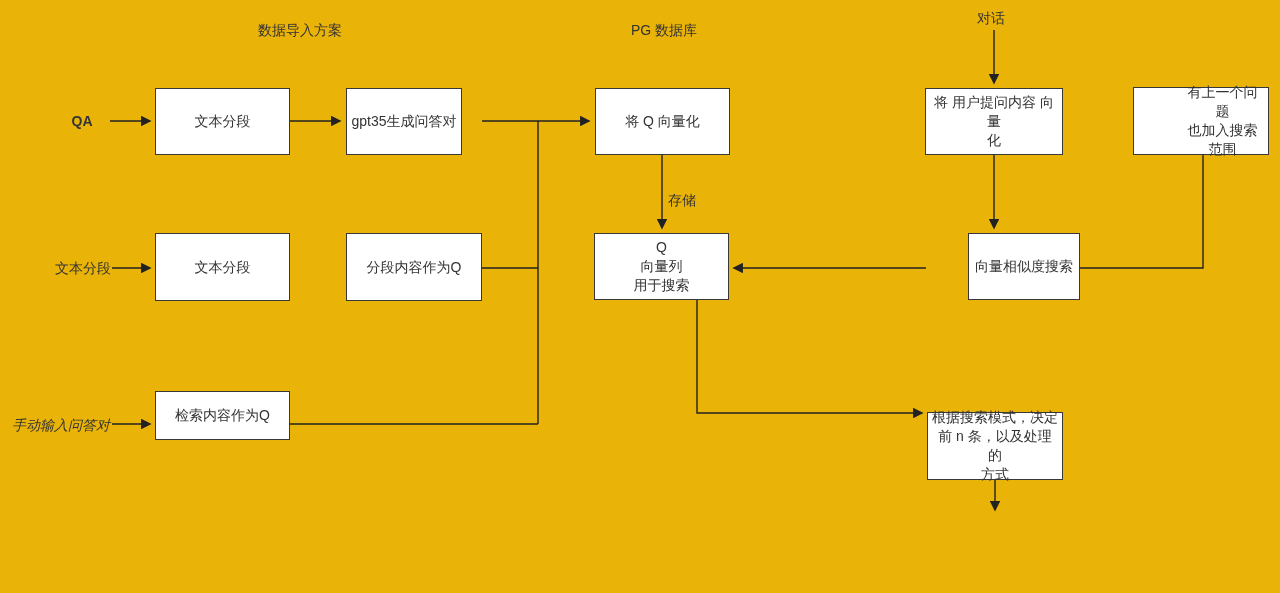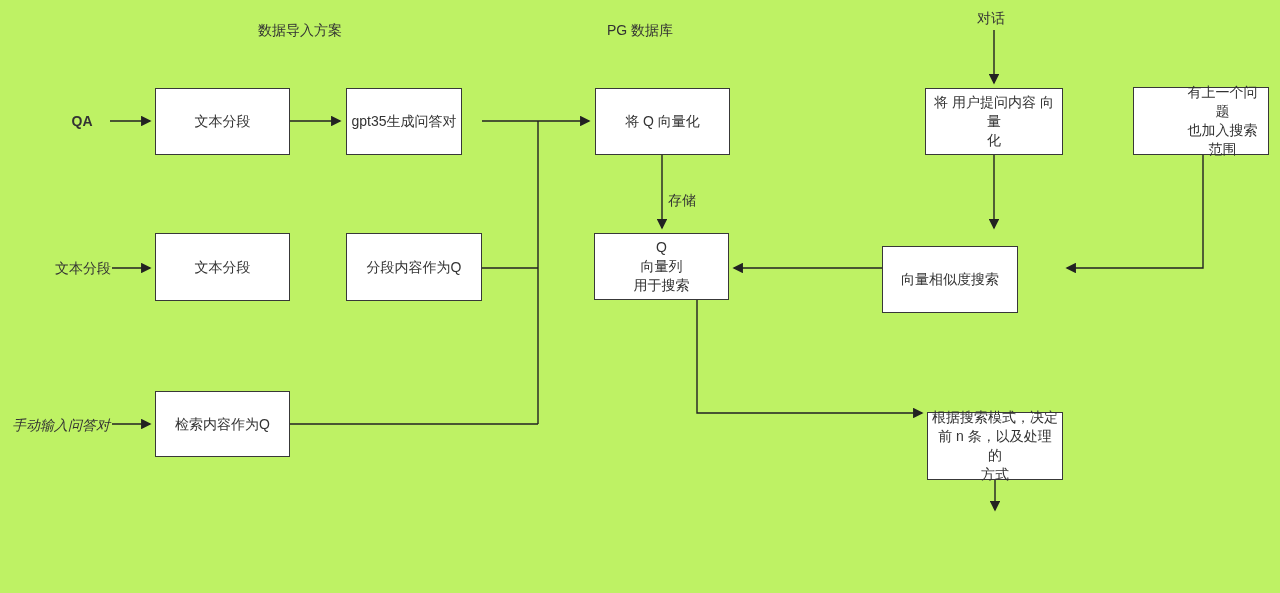--- a/index.html
+++ b/index.html
@@ -1,19 +1,19 @@
 <!DOCTYPE html>
 <html><head>
 <meta charset="utf-8">
 <style>
   html,body{margin:0;padding:0;background:#ffffff;}
   #canvas{
     position:relative;
     width:1280px;height:593px;
-    background:#bef264;
+    background:#eab308;
     font-family:"Liberation Sans","DejaVu Sans",sans-serif;
     color:#333333;
     overflow:hidden;
   }
   #edges{position:absolute;left:0;top:0;width:1280px;height:593px;}
   .node{
     position:absolute;
     box-sizing:border-box;
     border:1.5px solid #383838;
     background:#ffffff;
@@ -28,40 +28,40 @@
     position:absolute;
     font-size:14px;line-height:1.3;
     white-space:nowrap;
     z-index:2;
   }
   .centered{transform:translate(-50%,-50%);}
   .vcentered{transform:translateY(-50%);}
 
   
   #title-data-import{left:300px;top:30px;}
-  #title-pg-db{left:640px;top:30px;text-align:right;}
+  #title-pg-db{left:664px;top:30px;text-align:right;}
   #title-dialog{left:991px;top:18px;}
 
   
   #label-qa{left:82px;top:121px;font-weight:bold;}
   #label-direct-seg{left:83px;top:268px;}
   #label-manual-input{left:61px;top:425px;font-style:italic;}
   #label-store{left:668px;top:200px;}
 
   
   #node-text-seg-1{left:155px;top:88px;width:135px;height:67px;}
   #node-gpt35{left:346px;top:88px;width:116px;height:67px;}
   #node-vectorize-q{left:595px;top:88px;width:135px;height:67px;}
   #node-user-question{left:925px;top:88px;width:138px;height:67px;}
   #node-prev-question{left:1133px;top:87px;width:136px;height:68px;padding-left:47px;}
   #node-text-seg-2{left:155px;top:233px;width:135px;height:68px;}
   #node-seg-as-q{left:346px;top:233px;width:136px;height:68px;}
   #node-q-vector-col{left:594px;top:233px;width:135px;height:67px;}
-  #node-similarity{left:882px;top:233px;width:136px;height:67px;margin-top:13px;}
-  #node-retrieve-as-q{left:155px;top:391px;width:135px;height:66px;}
+  #node-similarity{left:968px;top:233px;width:112px;height:67px;}
+  #node-retrieve-as-q{left:155px;top:391px;width:135px;height:49px;}
   #node-search-mode{left:927px;top:380px;width:136px;height:68px;margin-top:32px;}
   #node-llm{left:927px;top:515px;width:136px;height:68px;}
 </style>
 </head>
 <body>
 
 <div id="canvas">
 
   <svg id="edges" width="1280" height="593" viewBox="0 0 1280 593" xmlns="http://www.w3.org/2000/svg">
     <defs>

